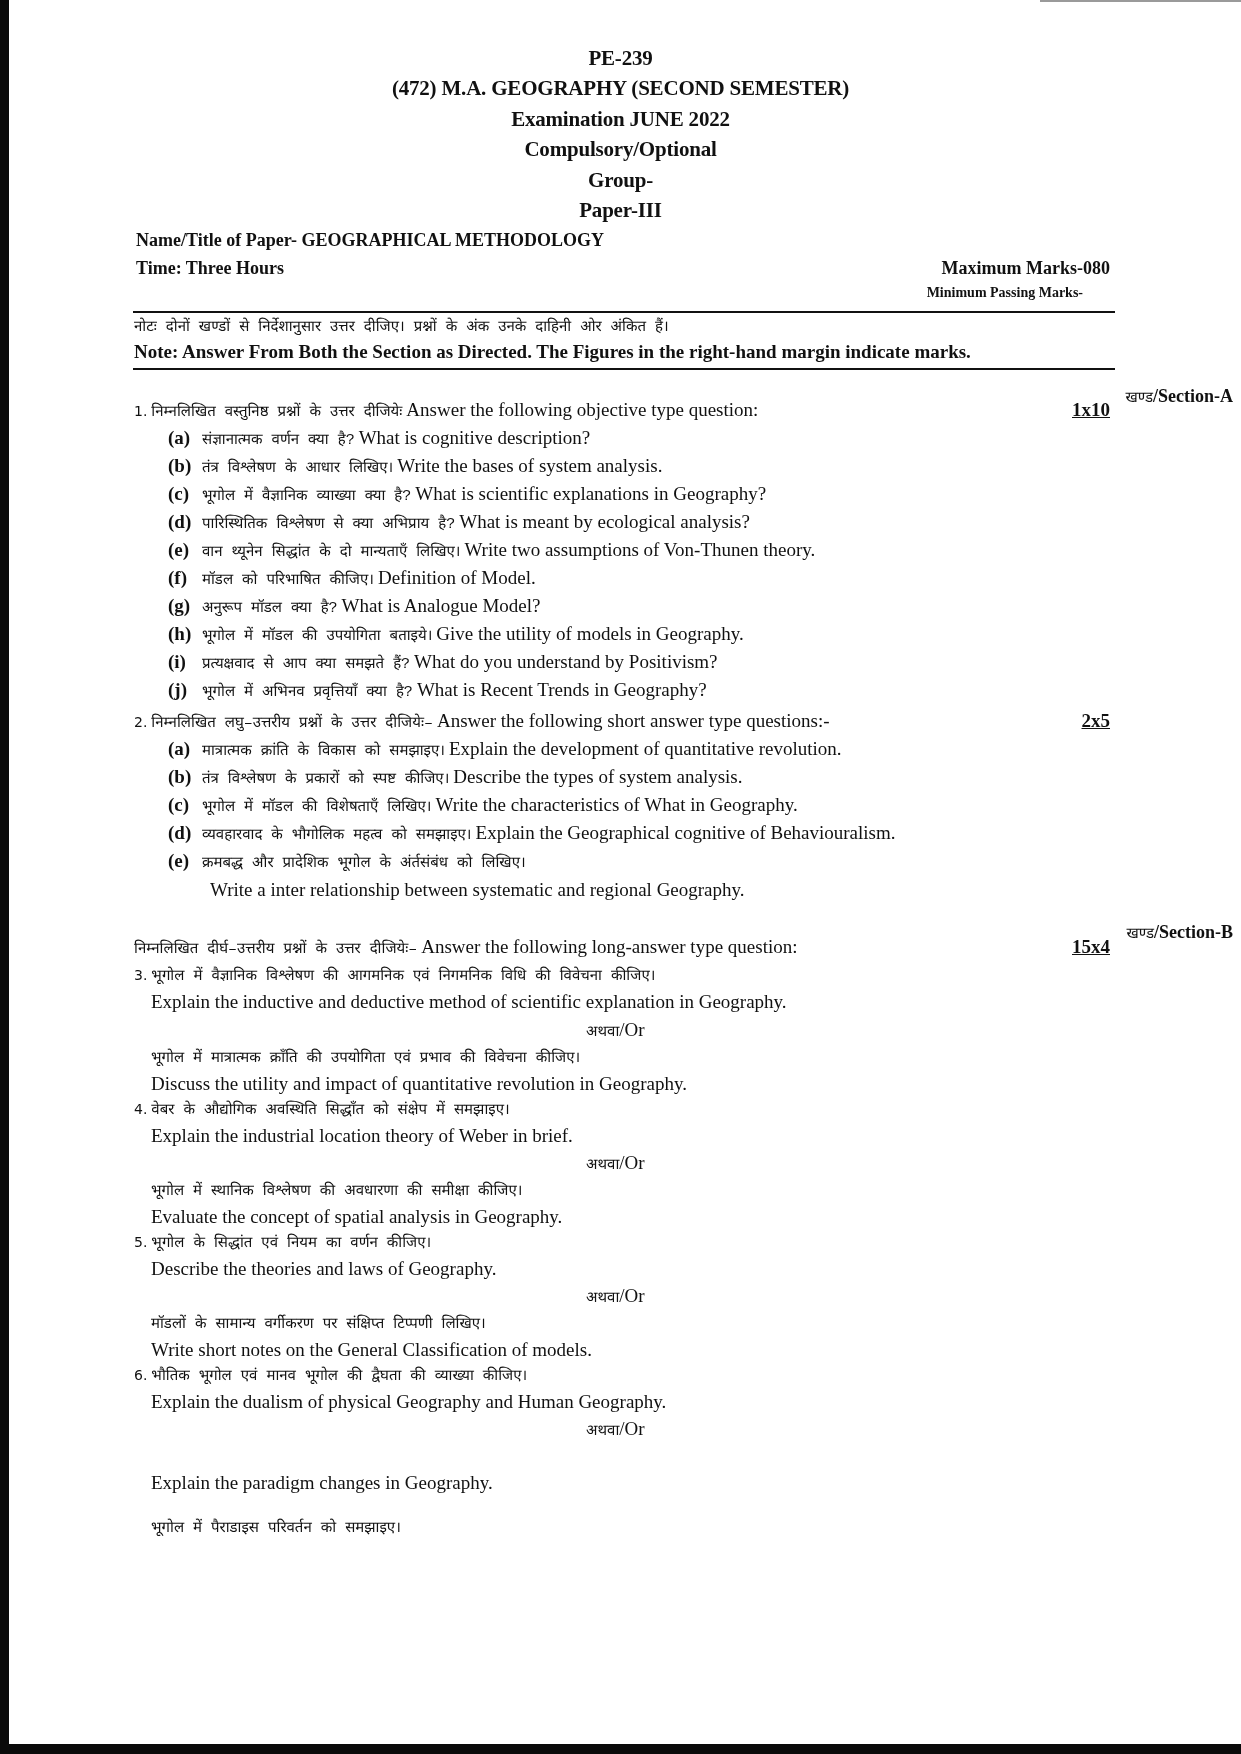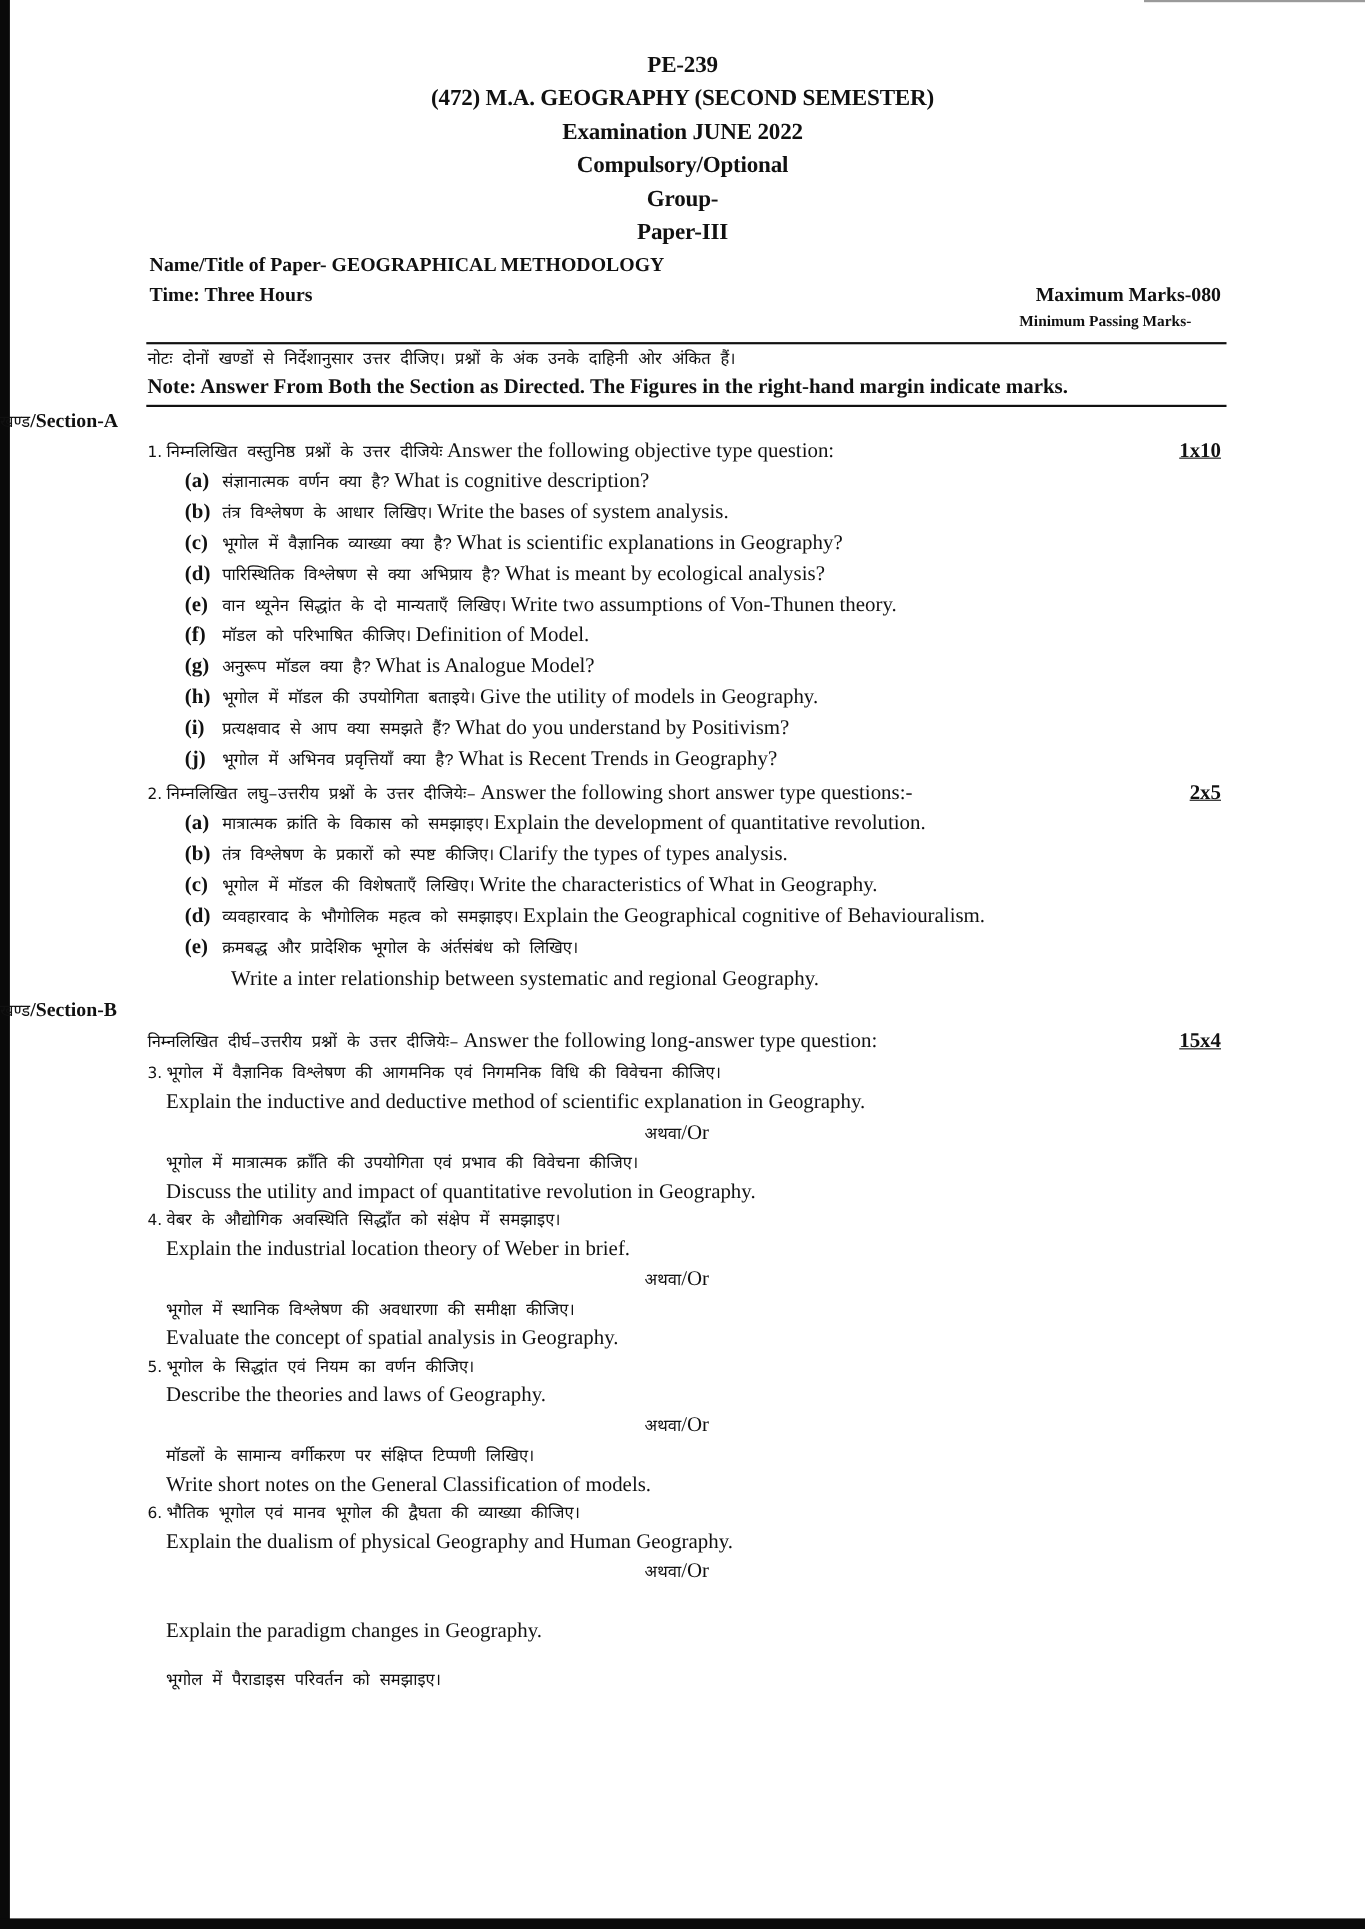--- a/index.html
+++ b/index.html
@@ -14,21 +14,21 @@
 
   .hdr { position: absolute; left: 0; width: 1241px; text-align: center; font-weight: bold; font-size: 21px; letter-spacing: -0.2px; }
   .abs { position: absolute; white-space: nowrap; }
   .b { font-weight: bold; }
   .hi { font-family: Liberation Mono, monospace; font-size: 15px; font-weight: normal; }
   .en { font-weight: normal; font-size: 19px; }
   .rule { position: absolute; left: 133px; width: 982px; height: 2px; background: #111; }
   .marks { position: absolute; right: 131px; font-weight: bold; font-size: 19px; text-decoration: underline; }
   .lbl { display: inline-block; width: 34px; font-weight: bold; font-size: 19px; }
   .num { font-family: "DejaVu Sans", sans-serif; font-size: 14px; }
-  .center { position: absolute; left: 0; width: 1233px; text-align: left; }
+  .center { position: absolute; left: 0; width: 1233px; text-align: right; margin-top: 14px; }
 </style>
 </head>
 <body>
 
 <div class="edge-left"></div>
 <div class="edge-bottom"></div>
 <div class="edge-top-right"></div>
 
 <div class="hdr" style="top:46px">PE-239</div>
 <div class="hdr" style="top:76px">(472) M.A. GEOGRAPHY (SECOND SEMESTER)</div>
@@ -73,21 +73,21 @@
 
 <div class="abs" style="left:134px; top:710px">
   <span class="num">2.</span>
   <span class="hi">निम्नलिखित लघु–उत्तरीय प्रश्नों के उत्तर दीजियेः–</span>
   <span class="en">Answer the following short answer type questions:-</span>
 </div>
 <div class="marks" style="top:710px">2x5</div>
 
 <div>
   <div class="abs" style="left:168px; top:738px"><span class="lbl">(a)</span><span class="hi">मात्रात्मक क्रांति के विकास को समझाइए।</span> <span class="en">Explain the development of quantitative revolution.</span></div>
-  <div class="abs" style="left:168px; top:766px"><span class="lbl">(b)</span><span class="hi">तंत्र विश्लेषण के प्रकारों को स्पष्ट कीजिए।</span> <span class="en">Clarify the types of types analysis.</span></div>
+  <div class="abs" style="left:168px; top:766px"><span class="lbl">(b)</span><span class="hi">तंत्र विश्लेषण के प्रकारों को स्पष्ट कीजिए।</span> <span class="en">Describe the types of system analysis.</span></div>
   <div class="abs" style="left:168px; top:794px"><span class="lbl">(c)</span><span class="hi">भूगोल में मॉडल की विशेषताएँ लिखिए।</span> <span class="en">Write the characteristics of What in Geography.</span></div>
   <div class="abs" style="left:168px; top:822px"><span class="lbl">(d)</span><span class="hi">व्यवहारवाद के भौगोलिक महत्व को समझाइए।</span> <span class="en">Explain the Geographical cognitive of Behaviouralism.</span></div>
   <div class="abs" style="left:168px; top:850px"><span class="lbl">(e)</span><span class="hi">क्रमबद्ध और प्रादेशिक भूगोल के अंर्तसंबंध को लिखिए।</span></div>
   <div class="abs en" style="left:210px; top:879px">Write a inter relationship between systematic and regional Geography.</div>
 </div>
 
 <div class="center" style="top:908px; font-size:18px">
   <span class="hi">खण्ड</span><span class="b">/Section-B</span>
 </div>
 

